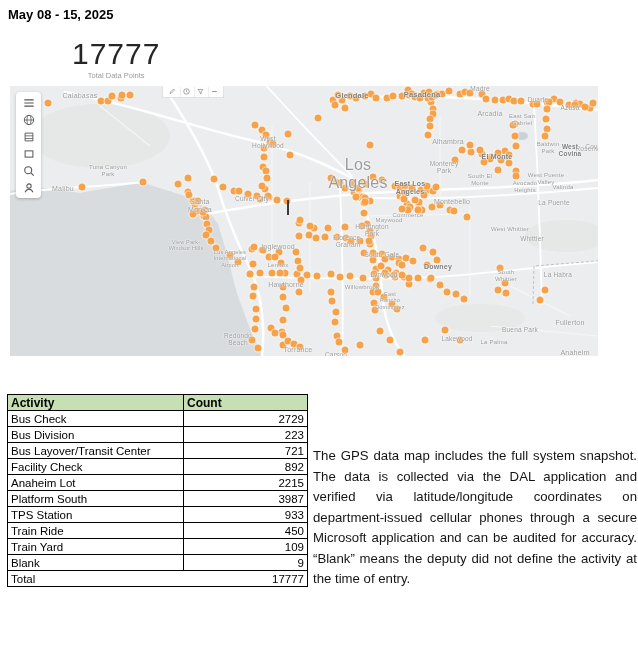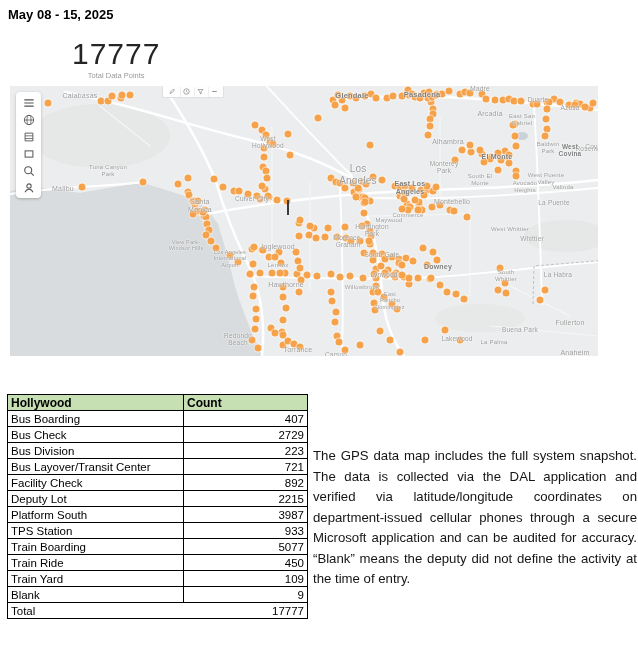--- a/index.html
+++ b/index.html
@@ -444,21 +444,21 @@
       <div class="maplabel" style="left: 470px; top: 3px; font-size: 6.5px;">Madre</div>
       <div class="maplabel" style="left: 480px; top: 28px; font-size: 7px;">Arcadia</div>
       <div class="maplabel" style="left: 528px; top: 14px; font-size: 6.5px;">Duarte</div>
       <div class="maplabel" style="left: 560px; top: 22px; font-size: 6.5px;">Azusa</div>
       <div class="maplabel" style="left: 512px; top: 34px; font-size: 6px;">East San
 Gabriel</div>
       <div class="maplabel" style="left: 438px; top: 56px; font-size: 7px;">Alhambra</div>
       <div class="maplabel" style="left: 582px; top: 63px; font-size: 6.5px;">Rosemead</div>
       <div class="maplabel" style="left: 434px; top: 81px; font-size: 6.5px;">Monterey
 Park</div>
-      <div class="maplabel" style="left: 348px; top: 88px; font-size: 10px;">Los
+      <div class="maplabel" style="left: 348px; top: 88px; font-size: 16px;">Los
 Angeles</div>
       <div class="maplabel b" style="left: 400px; top: 102px; font-size: 7px;">East Los
 Angeles</div>
       <div class="maplabel" style="left: 442px; top: 116px; font-size: 7px;">Montebello</div>
       <div class="maplabel" style="left: 398px; top: 129px; font-size: 6px;">Commerce</div>
       <div class="maplabel" style="left: 379px; top: 134px; font-size: 6px;">Maywood</div>
       <div class="maplabel" style="left: 362px; top: 144px; font-size: 6.5px;">Huntington
 Park</div>
       <div class="maplabel" style="left: 338px; top: 155px; font-size: 6.5px;">Florence-
 Graham</div>
@@ -566,60 +566,52 @@
           <path d="M4.5 9h9" stroke="#777" stroke-width="1.6" fill="none"></path>
         </svg>
       </div>
     </div>
   <div class="cursor-line"></div>
 </div>
 
 <table class="activity-table">
   <thead>
     <tr>
-      <th style="background: rgb(198, 224, 180);">Hollywood</th>
+      <th style="background: rgb(198, 224, 180);">Activity</th>
       <th class="num" style="background: rgb(198, 224, 180);">Count</th>
     </tr>
   </thead>
   <tbody id="tbody">
       <tr>
-        <td>Bus Boarding</td>
-        <td class="num">407</td>
-      </tr>
-      <tr>
         <td>Bus Check</td>
         <td class="num">2729</td>
       </tr>
       <tr>
         <td>Bus Division</td>
         <td class="num">223</td>
       </tr>
       <tr>
         <td>Bus Layover/Transit Center</td>
         <td class="num">721</td>
       </tr>
       <tr>
         <td>Facility Check</td>
         <td class="num">892</td>
       </tr>
       <tr>
-        <td>Deputy Lot</td>
+        <td>Anaheim Lot</td>
         <td class="num">2215</td>
       </tr>
       <tr>
         <td>Platform South</td>
         <td class="num">3987</td>
       </tr>
       <tr>
         <td>TPS Station</td>
         <td class="num">933</td>
-      </tr>
-      <tr>
-        <td>Train Boarding</td>
-        <td class="num">5077</td>
       </tr>
       <tr>
         <td>Train Ride</td>
         <td class="num">450</td>
       </tr>
       <tr>
         <td>Train Yard</td>
         <td class="num">109</td>
       </tr>
       <tr>

